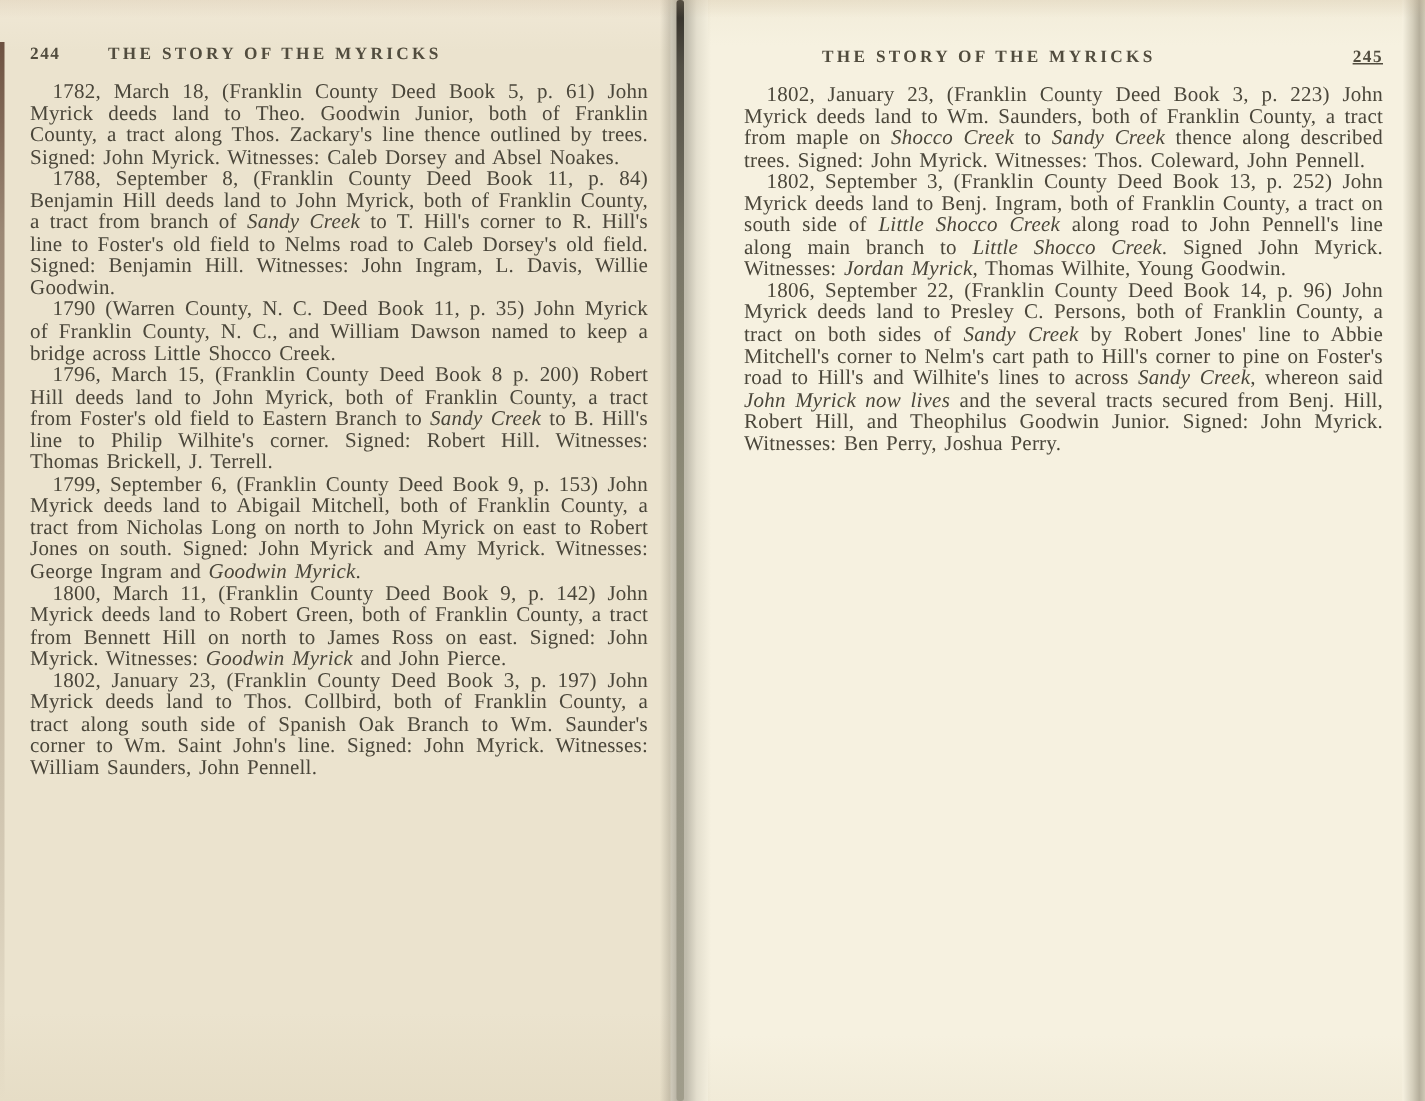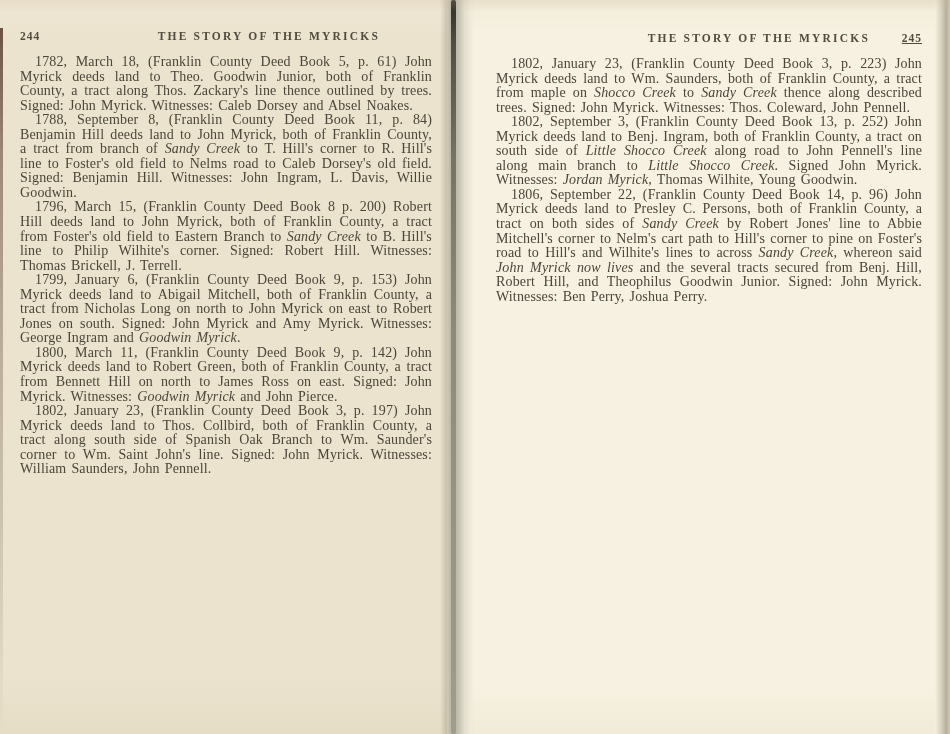--- a/index.html
+++ b/index.html
@@ -36,21 +36,21 @@
   }
   
   .running-head{
     display:flex;align-items:baseline;
     font-size:11.5px;font-weight:700;
     letter-spacing:2.2px;
     color:var(--header-ink);
     margin-bottom:13px;
   }
   .running-head .folio{width:52px;letter-spacing:1px;}
-  .running-head .title{flex:1;text-align:right;white-space:nowrap;}
+  .running-head .title{flex:1;text-align:left;white-space:nowrap;}
   .page-right .running-head .folio{text-align:right;text-decoration:underline;}
   
   .text-block{ }
   .text-block p{
     font-size:14px;
     line-height:14.55px;
     text-align:justify;
     text-indent:15px;
     letter-spacing:.15px;
     word-spacing:1.4px;
@@ -101,22 +101,23 @@
 
   <div class="page page-left">
     <div class="running-head">
       <span class="folio">244</span>
       <span class="title">THE STORY OF THE MYRICKS</span>
       <span class="folio"></span>
     </div>
     <div class="text-block">
         <p><span>1782, March 18, (Franklin County Deed Book 5, p. 61) John Myrick deeds land to Theo. Goodwin Junior, both of Franklin County, a tract along Thos. Zackary's line thence outlined by trees. Signed: John Myrick. Witnesses: Caleb Dorsey and Absel Noakes.</span></p>
         <p><span>1788, September 8, (Franklin County Deed Book 11, p. 84) Benjamin Hill deeds land to John Myrick, both of Franklin County, a tract from branch of </span><em>Sandy Creek</em><span> to T. Hill's corner to R. Hill's line to Foster's old field to Nelms road to Caleb Dorsey's old field. Signed: Benjamin Hill. Witnesses: John Ingram, L. Davis, Willie Goodwin.</span></p>
+        <p><span>1790 (Warren County, N. C. Deed Book 11, p. 35) John Myrick of Franklin County, N. C., and William Dawson named to keep a bridge across Little Shocco Creek.</span></p>
         <p><span>1796, March 15, (Franklin County Deed Book 8 p. 200) Robert Hill deeds land to John Myrick, both of Franklin County, a tract from Foster's old field to Eastern Branch to </span><em>Sandy Creek</em><span> to B. Hill's line to Philip Wilhite's corner. Signed: Robert Hill. Witnesses: Thomas Brickell, J. Terrell.</span></p>
-        <p><span>1799, January 6, (Franklin County Deed Book 9, p. 153) John Myrick deeds land to Abigail Mitchell, both of Franklin County, a tract from Nicholas Long on north to John Myrick on east to Robert Jones on south. Signed: John Myrick and Amy Myrick. Witnesses: George Ingram and </span><em>Goodwin Myrick</em><span>.</span></p>
+        <p><span>1799, September 6, (Franklin County Deed Book 9, p. 153) John Myrick deeds land to Abigail Mitchell, both of Franklin County, a tract from Nicholas Long on north to John Myrick on east to Robert Jones on south. Signed: John Myrick and Amy Myrick. Witnesses: George Ingram and </span><em>Goodwin Myrick</em><span>.</span></p>
         <p><span>1800, March 11, (Franklin County Deed Book 9, p. 142) John Myrick deeds land to Robert Green, both of Franklin County, a tract from Bennett Hill on north to James Ross on east. Signed: John Myrick. Witnesses: </span><em>Goodwin Myrick</em><span> and John Pierce.</span></p>
         <p><span>1802, January 23, (Franklin County Deed Book 3, p. 197) John Myrick deeds land to Thos. Collbird, both of Franklin County, a tract along south side of Spanish Oak Branch to Wm. Saunder's corner to Wm. Saint John's line. Signed: John Myrick. Witnesses: William Saunders, John Pennell.</span></p>
       </div>
   </div>
 
   <div class="page page-right">
     <div class="running-head">
       <span class="folio"></span>
       <span class="title">THE STORY OF THE MYRICKS</span>
       <span class="folio">245</span>

